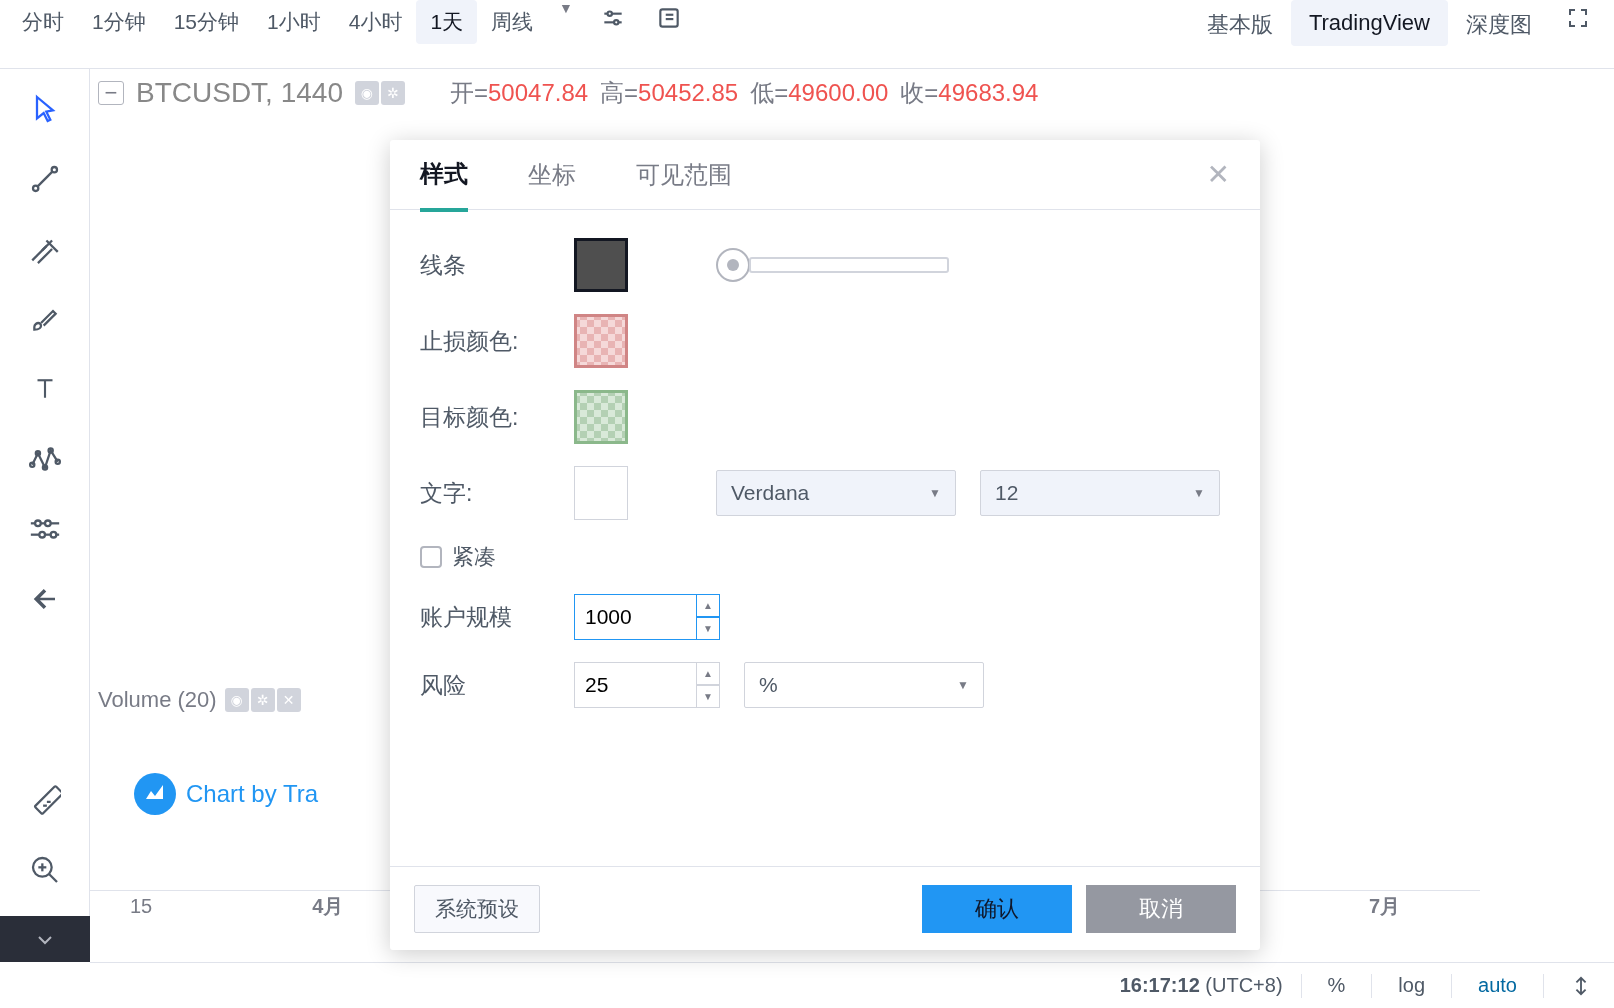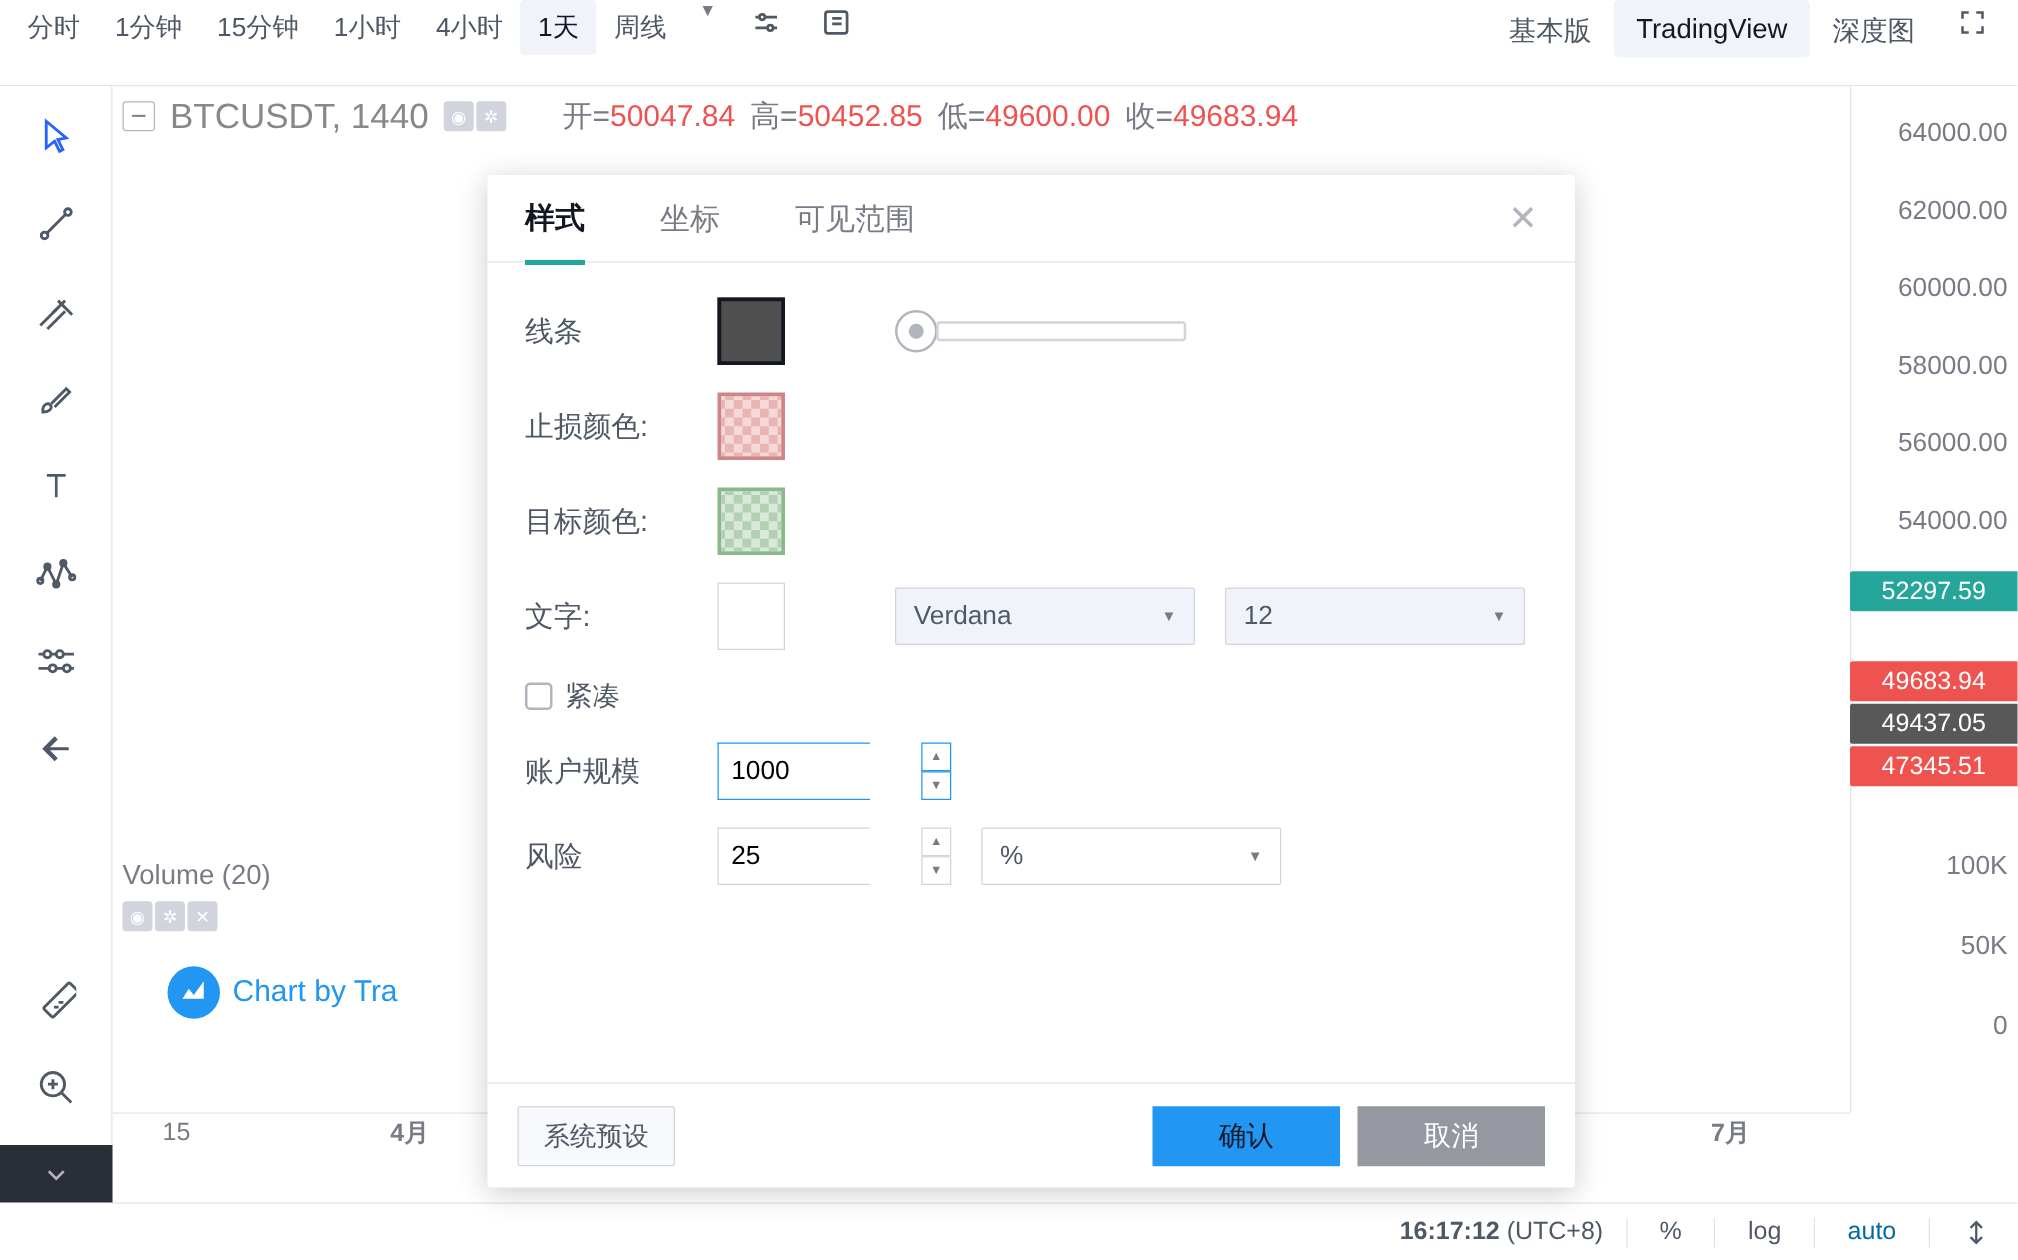--- a/index.html
+++ b/index.html
@@ -32,21 +32,21 @@
 .ohlc { display: flex; gap: 12px; font-size: 24px; margin-left: 33px; }
 .ohlc .lbl { color: #787b86; }
 .ohlc .val { color: #ef5350; }
 
 .price-axis { position: absolute; right: 0; top: 0; bottom: 72px; width: 134px; border-left: 1px solid #e0e3eb; background: #fff; z-index:3; }
 .price-axis .tick { position: absolute; right: 8px; font-size: 21px; color: #787b86; transform: translateY(-50%); }
 .price-badge { position: absolute; right: 0; width: 134px; height: 32px; line-height: 32px; text-align: center; font-size: 20px; color: #fff; border-top-left-radius:2px; border-bottom-left-radius:2px; }
 
 .time-axis { position: absolute; left: 0; right: 134px; bottom: 40px; height: 32px; border-top: 1px solid #e0e3eb; display: flex; align-items: center; color: #787b86; font-size: 20px; }
 
-.vol-label { position: absolute; left: 8px; top: 618px; display: flex; align-items: flex-start; gap: 8px; color: #787b86; font-size: 22px; z-index:2;flex-direction:column;}
+.vol-label { position: absolute; left: 8px; top: 618px; display: flex; align-items: center; gap: 8px; color: #787b86; font-size: 22px; z-index:2;}
 .vol-label .pill { display: flex; gap: 2px; }
 .vol-label .pill span { width: 24px; height: 24px; background: #d1d4dc; border-radius: 3px; display:flex;align-items:center;justify-content:center;font-size:14px;color:#fff;}
 
 .watermark { position: absolute; left: 30px; top: 698px; display: flex; align-items: center; gap: 10px; background: rgba(255,255,255,0.8); padding: 6px 14px; border-radius: 40px; z-index:2;}
 .watermark .logo { width: 42px; height: 42px; background: #2196f3; border-radius: 50%; display:flex;align-items:center;justify-content:center;}
 .watermark .txt { color: #2196f3; font-size: 24px; }
 
 .chart-svg { position: absolute; left: 0; top: 0; right: 134px; bottom: 72px; }
 
 
@@ -71,21 +71,21 @@
 .swatch.target { background: repeating-conic-gradient(#b4d0b4 0% 25%, #d9e9d9 0% 50%) 50% / 14px 14px; border-color: #8bb88b; }
 .swatch.text { background: #fff; border: 1px solid #d1d4dc; }
 .thickness { display: flex; align-items: center; gap: 0; }
 .thickness .radio { width: 34px; height: 34px; border: 2px solid #b2b5be; border-radius: 50%; display:flex;align-items:center;justify-content:center; cursor:pointer;}
 .thickness .radio .dot { width: 12px; height: 12px; background: #b2b5be; border-radius: 50%; }
 .thickness .bar { width: 200px; height: 16px; border: 2px solid #d1d4dc; border-radius: 3px; margin-left: -1px; }
 .dropdown { height: 46px; border: 1px solid #d1d4dc; background: #f0f3fa; display: flex; align-items: center; padding: 0 14px; font-size: 21px; color: #4f5966; cursor: pointer; border-radius: 2px; }
 .dropdown .dcaret { margin-left: auto; font-size: 12px; color: #787b86; }
 .checkbox-row { display: flex; align-items: center; gap: 10px; font-size: 22px; color: #4f5966; }
 .checkbox-row .cb { width: 22px; height: 22px; border: 2px solid #b2b5be; border-radius: 4px; cursor:pointer;}
-.num-input { display: flex; gap: 41px; }
+.num-input { display: flex; }
 .num-input input { width: 122px; height: 46px; border: 1px solid #d1d4dc; padding: 0 10px; font-size: 21px; outline: none; border-right: none; }
 .num-input.focus input { border-color: #2196f3; }
 .num-input .steppers { width: 24px; display: flex; flex-direction: column; }
 .num-input .steppers div { flex: 1; border: 1px solid #d1d4dc; display:flex;align-items:center;justify-content:center; font-size:10px; color:#787b86; cursor:pointer;}
 .num-input.focus .steppers div { border-color: #2196f3; }
 .modal-footer { height: 84px; border-top: 1px solid #e0e3eb; display: flex; align-items: center; padding: 0 24px; gap: 14px; }
 .modal-footer .preset { height: 48px; padding: 0 20px; border: 1px solid #d1d4dc; background: #f8f9fd; font-size: 21px; color: #4f5966; cursor: pointer; border-radius:2px;}
 .modal-footer .spacer { flex: 1; }
 .modal-footer .ok { height: 48px; width: 150px; background: #2196f3; color: #0f172a; border: none; font-size: 22px; cursor: pointer; }
 .modal-footer .cancel { height: 48px; width: 150px; background: #9598a1; color: #fff; border: none; font-size: 22px; cursor: pointer; }
@@ -294,35 +294,20 @@
       <rect x="192" y="682" width="18" height="88" fill="rgba(239,83,80,0.5)"></rect>
       <rect x="218" y="622.8" width="18" height="147.20000000000002" fill="rgba(38,166,154,0.5)"></rect>
       <rect x="244" y="693.2" width="18" height="76.8" fill="rgba(38,166,154,0.5)"></rect>
       <rect x="270" y="674" width="18" height="96" fill="rgba(239,83,80,0.5)"></rect>
       <rect x="296" y="690" width="18" height="80" fill="rgba(38,166,154,0.5)"></rect>
       <rect x="322" y="706" width="18" height="64" fill="rgba(239,83,80,0.5)"></rect>
       <rect x="348" y="682" width="18" height="88" fill="rgba(38,166,154,0.5)"></rect>
       <rect x="374" y="654.8" width="18" height="115.19999999999999" fill="rgba(38,166,154,0.5)"></rect>
     </svg>
 
-  <div class="price-axis">
-    <div class="tick" style="top:38px">64000.00</div>
-    <div class="tick" style="top:100px">62000.00</div>
-    <div class="tick" style="top:162px">60000.00</div>
-    <div class="tick" style="top:224px">58000.00</div>
-    <div class="tick" style="top:286px">56000.00</div>
-    <div class="tick" style="top:348px">54000.00</div>
-    <div class="price-badge" style="top:388px;background:#26a69a">52297.59</div>
-    <div class="price-badge" style="top:460px;background:#ef5350">49683.94</div>
-    <div class="price-badge" style="top:494px;background:#585858">49437.05</div>
-    <div class="price-badge" style="top:528px;background:#ef5350">47345.51</div>
-    <div class="tick" style="top:624px">100K</div>
-    <div class="tick" style="top:688px">50K</div>
-    <div class="tick" style="top:752px">0</div>
-  </div>
 
   <div class="time-axis">
     <span style="margin-left:40px">15</span>
     <span style="margin-left:160px;font-weight:600">4月</span>
     <span style="margin-left:auto;margin-right:80px;font-weight:600">7月</span>
   </div>
 </div>
 
 <div class="footer">
   <span><b>16:17:12</b> <span>(UTC+8)</span></span>

